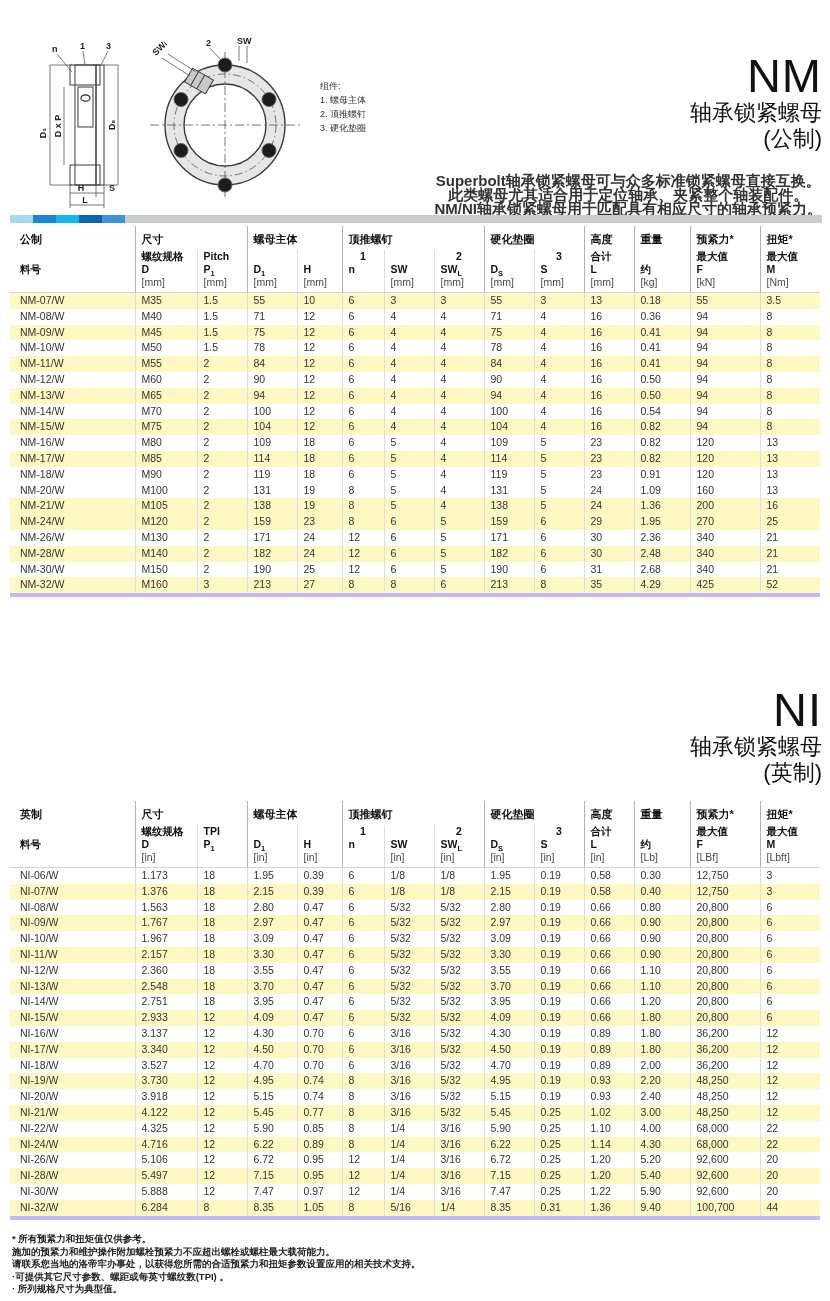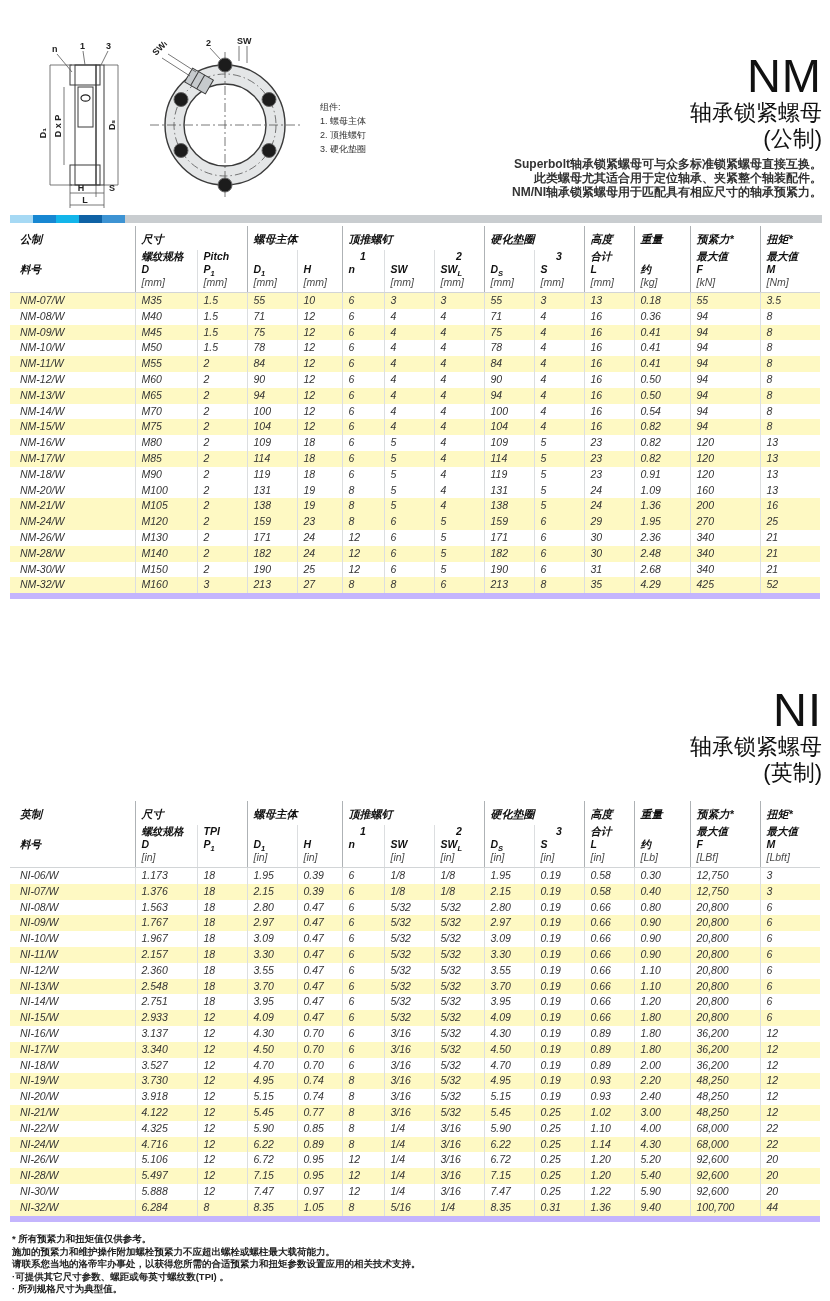--- a/index.html
+++ b/index.html
@@ -4,36 +4,36 @@
 <style>
   html,body{margin:0;padding:0;background:#fff;}
   body{font-family:"Liberation Sans","DejaVu Sans",sans-serif;color:#1a1a1a;}
   #page{position:relative;width:830px;height:1301px;background:#fff;overflow:hidden;}
 
   
   .prod-head{position:absolute;right:8px;text-align:right;}
   .prod-head .code{font-size:47px;font-weight:300;line-height:48px;letter-spacing:1px;color:#111;}
   .prod-head .pname{font-size:22px;font-weight:300;line-height:26px;color:#111;}
   .prod-head .pvar{font-size:22px;font-weight:300;line-height:26px;color:#111;}
-  .prod-head .pdesc{margin-top:5px;font-size:12px;font-weight:bold;line-height:14px;color:#333;}
+  .prod-head .pdesc{margin-top:22px;font-size:15px;font-weight:bold;line-height:14px;color:#333;text-align:center;}
   #nm-head{top:52px;}
   #ni-head{top:686px;margin-left:8px;}
 
   
   .color-bar{position:absolute;left:10px;top:215px;width:812px;height:8px;display:flex;}
   .color-bar .bar-seg{width:23px;height:8px;}
   .color-bar .bar-rest{flex:1;height:8px;}
 
   
   .diagram-area{position:absolute;left:10px;top:30px;width:520px;height:185px;}
-  .legend{position:absolute;left:310px;top:70px;font-size:9px;line-height:14px;color:#333;}
+  .legend{position:absolute;left:310px;top:49px;font-size:9px;line-height:14px;color:#333;}
 
   
   .dtable{position:absolute;left:10px;border-collapse:collapse;table-layout:fixed;width:810px;
-          font-size:10.5px;border-bottom:6px solid #c4b5fd;font-style:italic;}
+          font-size:10.5px;border-bottom:4px solid #c4b5fd;}
   #nm-table{top:226px;}
   #ni-table{top:801px;}
   .dtable th{text-align:left;font-weight:bold;padding:0 0 0 6px;color:#111;vertical-align:bottom;white-space:nowrap;overflow:hidden;}
   .dtable th.g{font-size:11px;padding-top:6px;padding-bottom:3px;vertical-align:top;}
   .dtable th.s2{line-height:13px;}
   .dtable th.s3{line-height:13px;}
   .dtable th.s4{font-weight:normal;color:#4a4a4a;line-height:12px;padding-bottom:4px;}
   .dtable th.cnum{text-align:center;padding-left:0;}
   .dtable thead tr:last-child th{border-bottom:1px solid #d2d5d7;}
   .dtable td{padding:2px 0 2px 6px;line-height:11.8px;color:#333;white-space:nowrap;overflow:hidden;}

